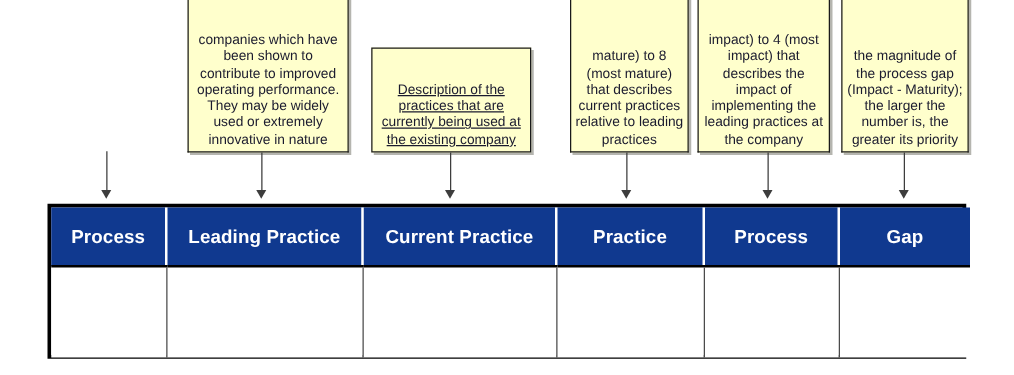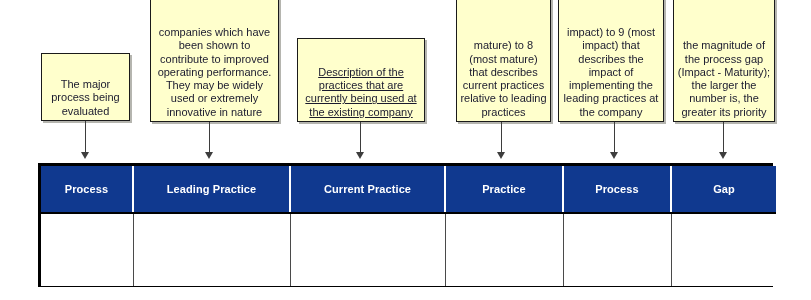--- a/index.html
+++ b/index.html
@@ -74,21 +74,21 @@
   }
   table.grid {
     border-collapse: collapse;
     width: 100%;
     height: 100%;
     table-layout: fixed;
   }
   table.grid th {
     background: #10398f;
     color: #ffffff;
-    font-size: 11px;
+    font-size: 15px;
     font-weight: bold;
     height: 46px;
     text-align: center;
     border-right: 2px solid #ffffff;
     border-bottom: 2px solid #000000;
     letter-spacing: 0.1px;
     padding: 0;
   }
   table.grid th:last-child { border-right: none; }
   table.grid td {
@@ -98,38 +98,35 @@
     height: 72px;
     padding: 0;
   }
   table.grid td:last-child { border-right: none; }
 </style>
 </head>
 <body>
 
 <div id="canvas">
 
-  <div class="note" style="left:41px; top:53px; width:89px; height:68px;">
-    <span>The major process being evaluated</span>
-  </div>
 
   <div class="note clipped" style="left:150px; top:-8px; width:129px; height:130px;">
     <span>companies which have been shown to contribute to improved operating performance.  They may be widely used or extremely innovative in nature</span>
   </div>
 
   <div class="note" style="left:297px; top:38px; width:128px; height:84px;text-decoration:underline;">
     <span>Description of the practices that are currently being used at the existing company</span>
   </div>
 
   <div class="note clipped" style="left:456px; top:-8px; width:95px; height:130px;">
     <span>mature) to 8 (most mature) that describes current practices relative to leading practices</span>
   </div>
 
   <div class="note clipped" style="left:558px; top:-8px; width:106px; height:130px;">
-    <span>impact) to 9 (most impact) that describes the impact of implementing the leading practices at the company</span>
+    <span>impact) to 4 (most impact) that describes the impact of implementing the leading practices at the company</span>
   </div>
 
   <div class="note clipped" style="left:673px; top:-8px; width:102px; height:130px;">
     <span>the magnitude of the process gap (Impact - Maturity); the larger the number is, the greater its priority</span>
   </div>
 
   <div class="connector" style="left:85px; top:121px; height:32px;"></div>
   <div class="arrowhead" style="left:81px; top:152px;"></div>
 
   <div class="connector" style="left:209px; top:122px; height:31px;"></div>

